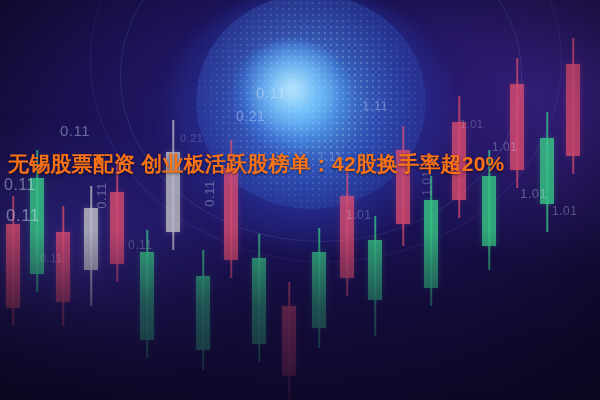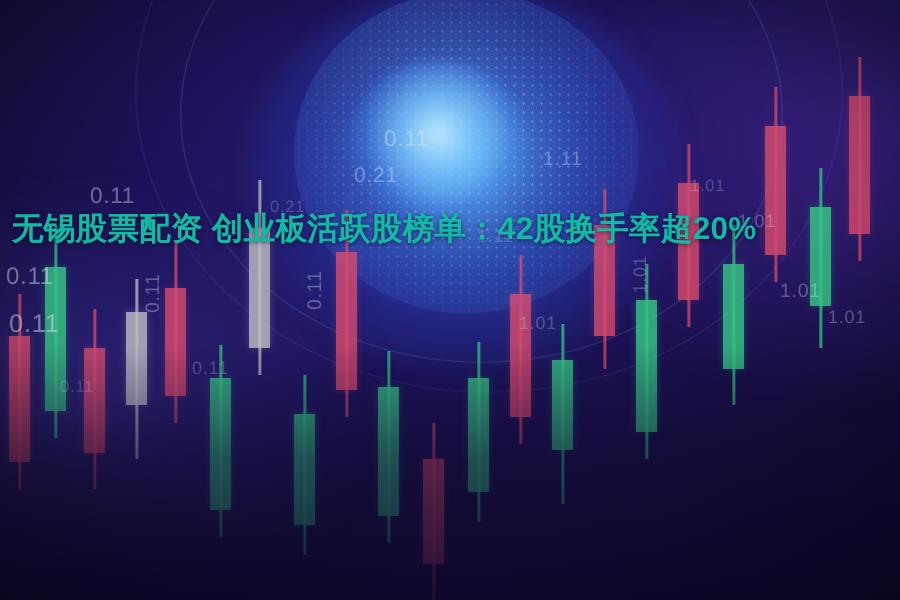--- a/index.html
+++ b/index.html
@@ -125,23 +125,23 @@
     color: rgba(225,235,255,0.30);
     white-space: nowrap;
     font-weight: 400;
     letter-spacing: 0.5px;
   }
 
   
   .headline {
     position: absolute;
     left: 8px;
-    top: 136px;
+    top: 147px;
     width: 584px;
-    color: #14b8a6;
+    color: #f97316;
     font-size: 21px;
     font-weight: 700;
     line-height: 34px;
     letter-spacing: 0.2px;
     text-shadow: 0 1px 3px rgba(0,0,0,0.55);
   }
 </style>
 </head>
 <body>
 

